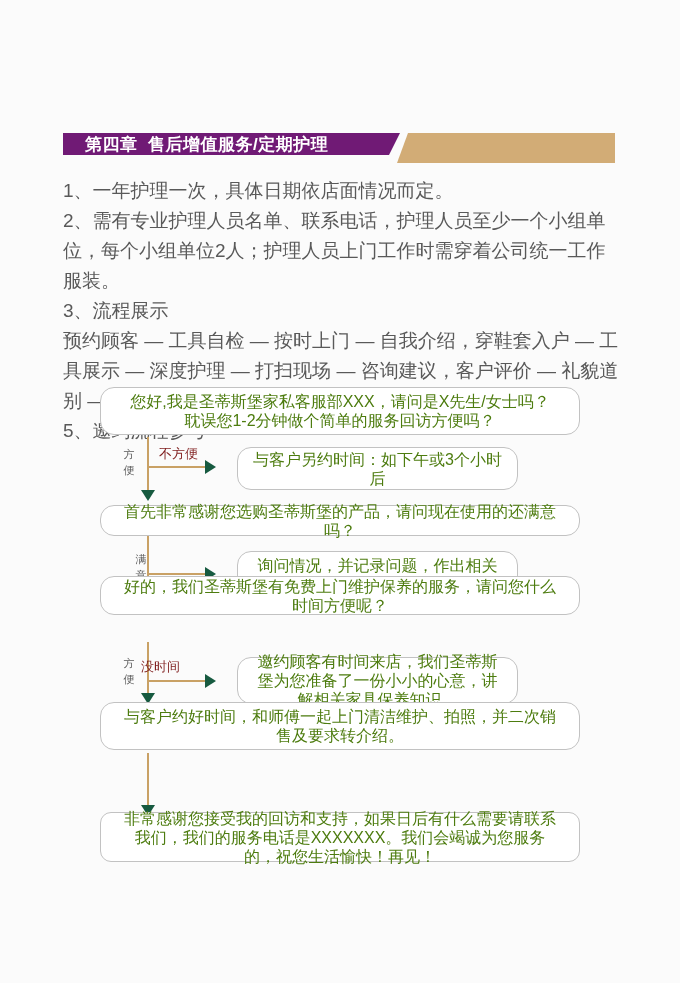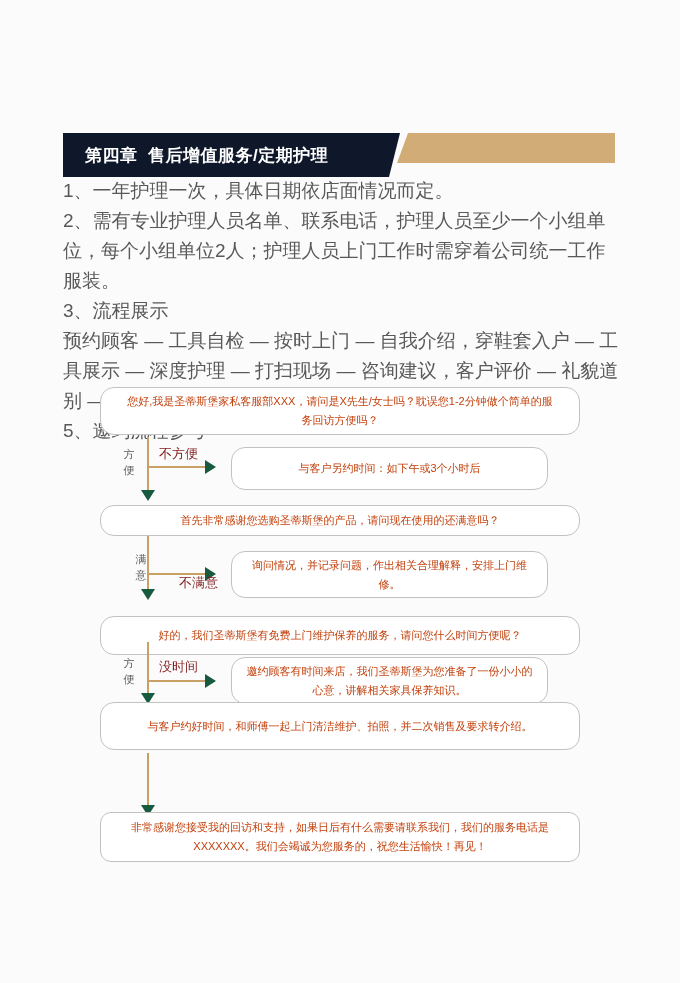--- a/index.html
+++ b/index.html
@@ -2,39 +2,39 @@
 <html><head>
 <meta charset="utf-8">
 <style>
   * { margin:0; padding:0; box-sizing:border-box; }
   html,body { background:#fbfbfb; }
   body { font-family:"Liberation Sans","DejaVu Sans",sans-serif; }
   .page { position:relative; width:680px; height:983px; background:#fbfbfb; overflow:hidden; }
 
   
   .chapter-header { position:absolute; left:63px; top:133px; width:552px; height:30px; }
-  .chapter-green { position:absolute; left:0; top:0; width:337px; height:44px; background:#0f172a;
+  .chapter-green { position:absolute; left:0; top:0; width:337px; height:22px; background:#701a75;
                    clip-path:polygon(0 0,100% 0,calc(100% - 11px) 100%,0 100%);
                    display:flex; align-items:center; }
   .chapter-title { color:#ffffff; font-size:17px; font-weight:bold; padding-left:22px;
                    letter-spacing:.5px; white-space:pre; }
   .chapter-tan { position:absolute; left:334px; top:0; width:218px; height:30px; background:#d2ac76;
                  clip-path:polygon(11px 0,100% 0,100% 100%,0 100%); }
 
   
   .body-text { position:absolute; left:63px; top:176px; width:561px;
                font-size:19px; line-height:30px; color:#595959; }
   .body-text p { margin:0; }
 
   
   .fbox, .sbox { position:absolute; background:#ffffff; border:1px solid #c2c2c2; border-radius:14px;
-                 color:#c2410c; font-size:11px; line-height:19px; text-align:center;
+                 color:#4d7c0f; font-size:16px; line-height:19px; text-align:center;
                  display:flex; align-items:center; justify-content:center; }
   .fbox { left:100px; width:480px; padding:2px 22px; }
-  .sbox { left:231px; width:317px; padding:12px 12px; }
+  .sbox { left:237px; width:281px; padding:12px 12px; }
 
   
   .vline { position:absolute; width:2px; background:#c9a165; }
   .hline { position:absolute; height:2px; background:#c9a165; }
   .ahead-down  { position:absolute; width:0; height:0; border-left:7px solid transparent;
                  border-right:7px solid transparent; border-top:11px solid #175a40; }
   .ahead-right { position:absolute; width:0; height:0; border-top:7px solid transparent;
                  border-bottom:7px solid transparent; border-left:11px solid #175a40; }
   .vlabel { position:absolute; width:16px; font-size:11px; line-height:16px; color:#595959;
             word-break:break-all; text-align:center; }
@@ -73,28 +73,28 @@
   <div class="fbox" style="top:505px; height:31px;">首先非常感谢您选购圣蒂斯堡的产品，请问现在使用的还满意吗？</div>
 
   <div class="vline" style="left:147px; top:536px; height:54px;"></div>
   <div class="ahead-down" style="left:141px; top:589px;"></div>
   <div class="hline" style="left:149px; top:573px; width:57px;"></div>
   <div class="ahead-right" style="left:205px; top:567px;"></div>
   <div class="vlabel" style="left:121px; top:551px;margin-left:12px;">满意</div>
   <div class="hlabel" style="left:159px; top:574px;margin-left:20px;">不满意</div>
   <div class="sbox" style="top:551px; height:47px;">询问情况，并记录问题，作出相关合理解释，安排上门维修。</div>
 
-  <div class="fbox" style="top:576px; height:39px;margin-top:40px;">好的，我们圣蒂斯堡有免费上门维护保养的服务，请问您什么时间方便呢？</div>
+  <div class="fbox" style="top:576px; height:39px;">好的，我们圣蒂斯堡有免费上门维护保养的服务，请问您什么时间方便呢？</div>
 
   <div class="vline" style="left:147px; top:642px; height:52px;"></div>
   <div class="ahead-down" style="left:141px; top:693px;"></div>
   <div class="hline" style="left:149px; top:680px; width:57px;"></div>
   <div class="ahead-right" style="left:205px; top:674px;"></div>
   <div class="vlabel" style="left:121px; top:655px;">方便</div>
-  <div class="hlabel" style="left:159px; top:658px;">没时间</div>
+  <div class="hlabel" style="left:141px; top:658px;">没时间</div>
   <div class="sbox" style="top:657px; height:47px;">邀约顾客有时间来店，我们圣蒂斯堡为您准备了一份小小的心意，讲解相关家具保养知识。</div>
 
   <div class="fbox" style="top:702px; height:48px;">与客户约好时间，和师傅一起上门清洁维护、拍照，并二次销售及要求转介绍。</div>
 
   <div class="vline" style="left:147px; top:753px; height:53px;"></div>
   <div class="ahead-down" style="left:141px; top:805px;"></div>
 
   <div class="fbox" style="top:812px; height:50px;border-radius:11px;">非常感谢您接受我的回访和支持，如果日后有什么需要请联系我们，我们的服务电话是XXXXXXX。我们会竭诚为您服务的，祝您生活愉快！再见！</div>
 
 </div>

